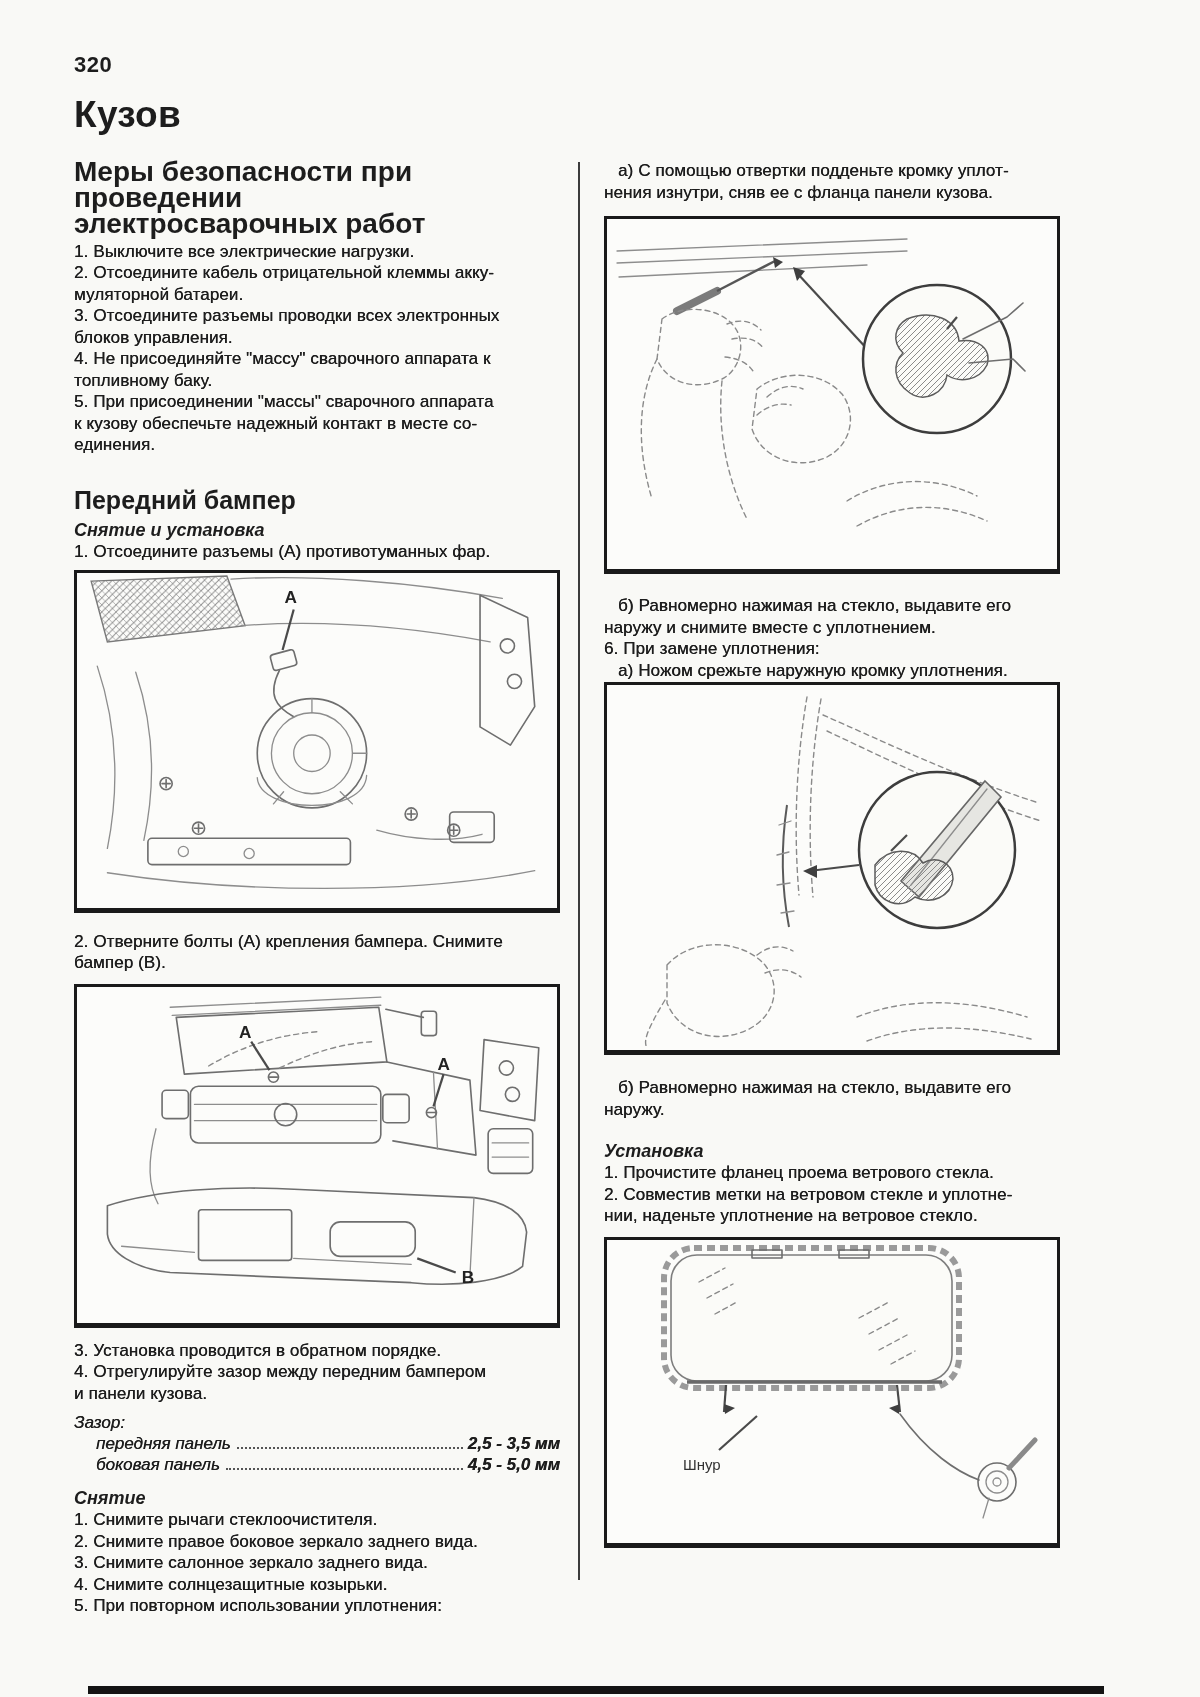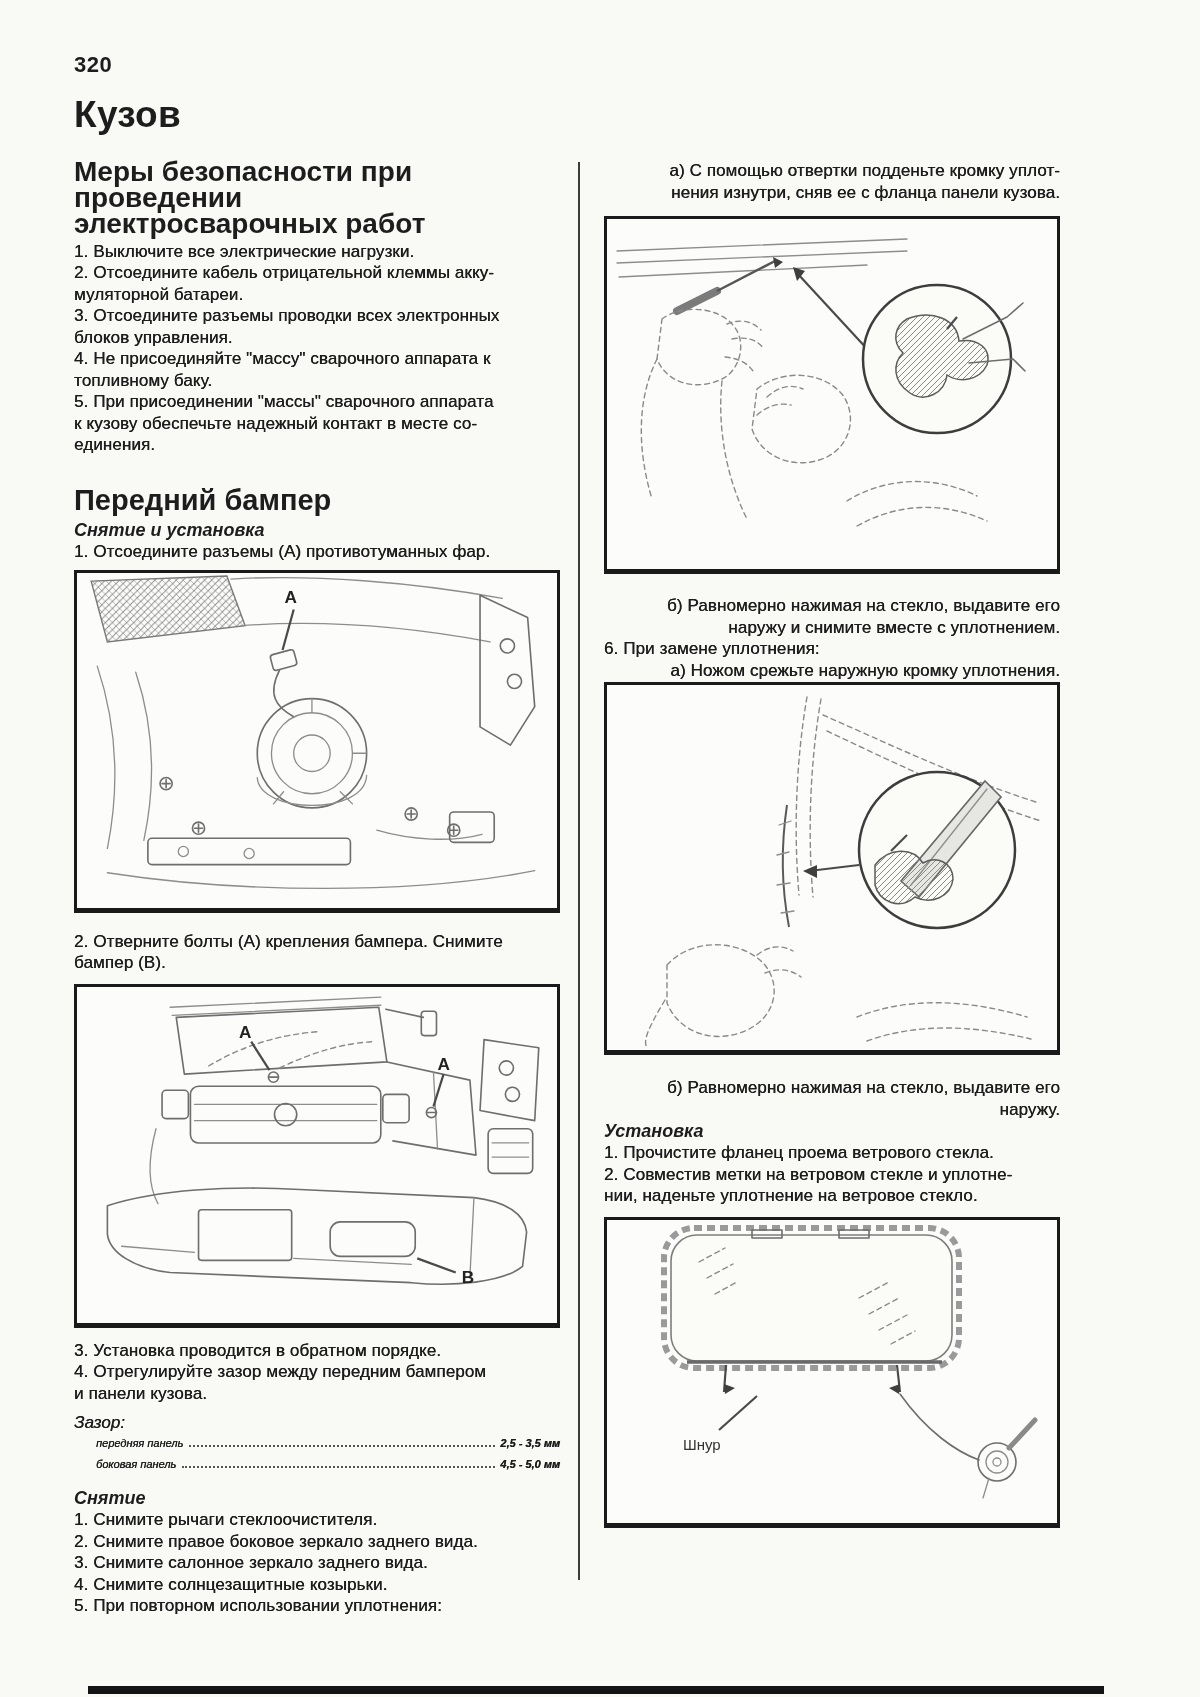--- a/index.html
+++ b/index.html
@@ -8,42 +8,42 @@
     background:#f9f9f6;color:#1d1d1d;
     font-family:"Liberation Sans", sans-serif;
   }
   .col{position:absolute;}
   .col-left{left:74px;top:52px;width:486px;}
   .col-right{left:604px;top:160px;width:456px;}
 
   .pageno{font-size:22px;font-weight:700;margin:0;letter-spacing:.5px;}
   .h1{font-size:37px;font-weight:700;margin:18px 0 0 0;line-height:1.05;letter-spacing:.3px;}
   .h2{font-size:28px;font-weight:700;margin:24px 0 0 0;line-height:26px;white-space:pre-line;}
-  .h2b{font-size:29px;font-weight:700;margin:30px 0 0 0;line-height:29px;}
+  .h2b{font-size:25px;font-weight:700;margin:30px 0 0 0;line-height:29px;}
   .h3{font-size:18px;font-weight:700;margin:4px 0 0 0;line-height:22px;font-style:italic;}
   .h3m{margin-top:12px;}
-  .h3r{margin-top:0;}
+  .h3r{margin-top:20px;}
 
   .txt{margin:0;font-size:17px;line-height:21.5px;white-space:pre-line;
        letter-spacing:.1px;text-shadow:.3px 0 0 currentColor;}
   .mt4{margin-top:4px;} .mt12{margin-top:12px;}
   .mt18{margin-top:18px;} .mt21{margin-top:21px;} .mt22{margin-top:22px;}
-  .indent{text-indent:14px;text-align:right;}
+  .indent{text-indent:14px;}
 
   .fig{border:3px solid #1a1a1a;border-bottom-width:5px;background:#fcfcfa;}
   .fig svg{display:block;width:100%;height:auto;}
   .fig-l1{margin-top:8px;}
   .fig-l2{margin-top:10px;}
   .fig-r1{margin-top:13px;}
   .fig-r2{margin-top:1px;}
   .fig-r3{margin-top:10px;text-align:center;}
 
   .spec{margin-top:8px;font-style:italic;}
   .spec-label{font-size:17px;line-height:21px;margin:0;text-shadow:.3px 0 0 currentColor;}
-  .spec-row{display:flex;align-items:baseline;font-size:11px;line-height:21px;padding-left:22px;}
+  .spec-row{display:flex;align-items:baseline;font-size:17px;line-height:21px;padding-left:22px;}
   .spec-name{white-space:nowrap;text-shadow:.3px 0 0 currentColor;}
   .spec-leader{flex:1;border-bottom:2px dotted #555;margin:0 5px 4px 6px;min-width:30px;}
   .spec-value{white-space:nowrap;font-weight:700;text-shadow:.3px 0 0 currentColor;}
 
   .divider{position:absolute;left:578px;top:162px;width:2px;height:1418px;background:#3c3c3c;}
   .footer-bar{position:absolute;left:88px;top:1686px;width:1016px;height:8px;background:#141414;}
 
   .sk{stroke:#6e6e6e;stroke-width:1.6;fill:none;stroke-linecap:round;stroke-linejoin:round;}
   .skl{stroke:#8d8d8d;stroke-width:1.3;fill:none;stroke-linecap:round;}
   .skd{stroke:#8a8a8a;stroke-width:1.4;fill:none;stroke-dasharray:5 4;stroke-linecap:round;}

